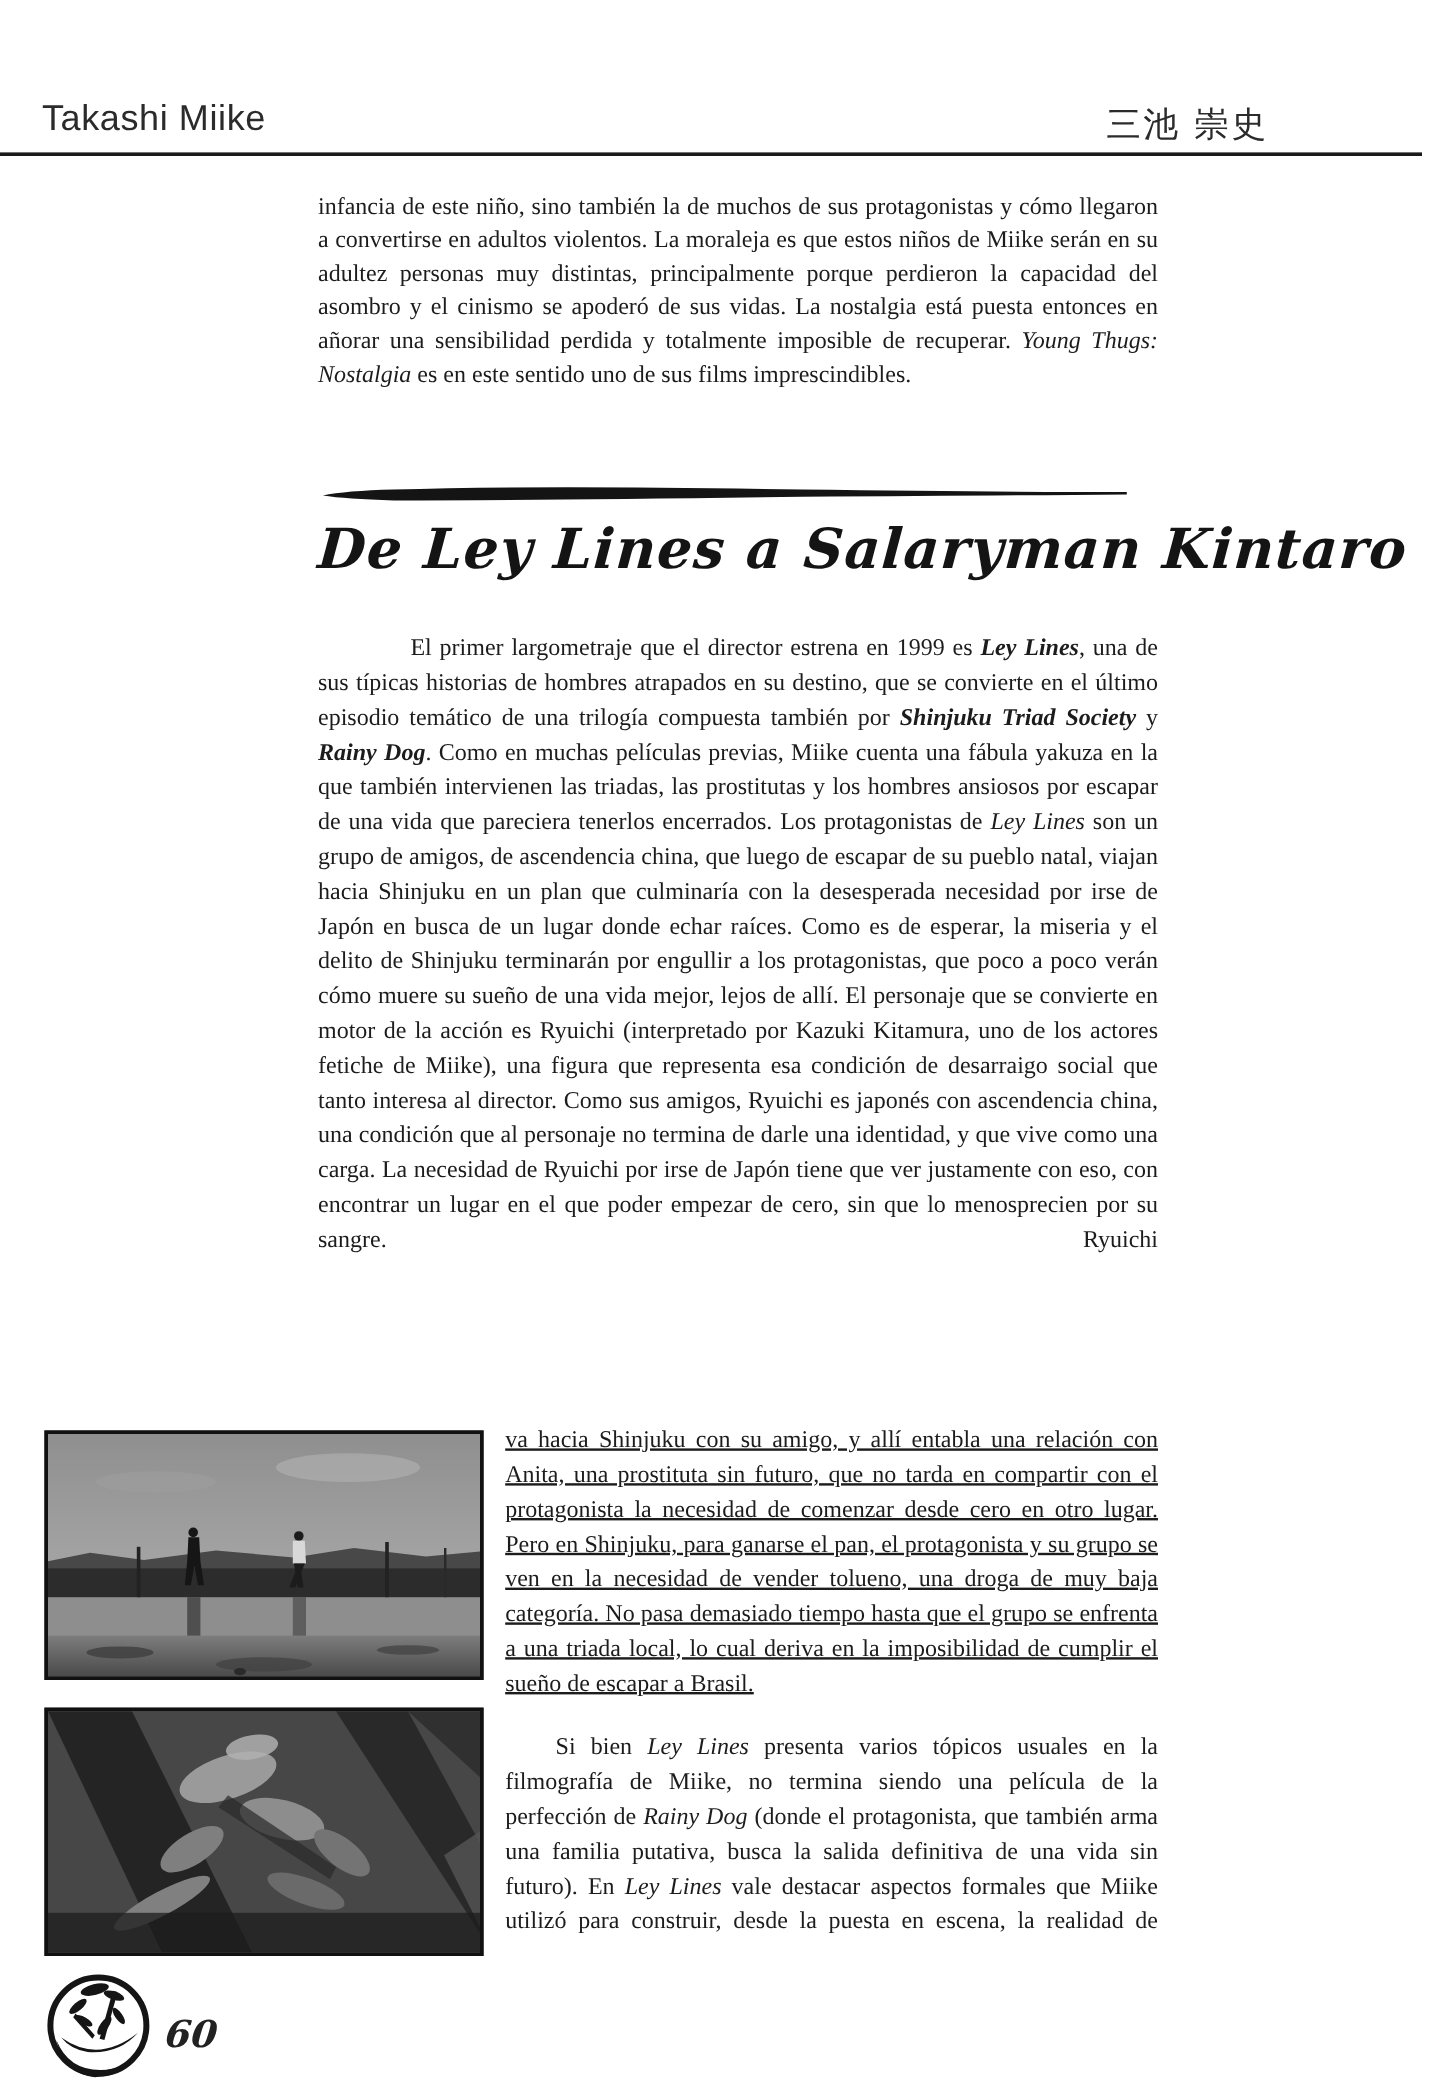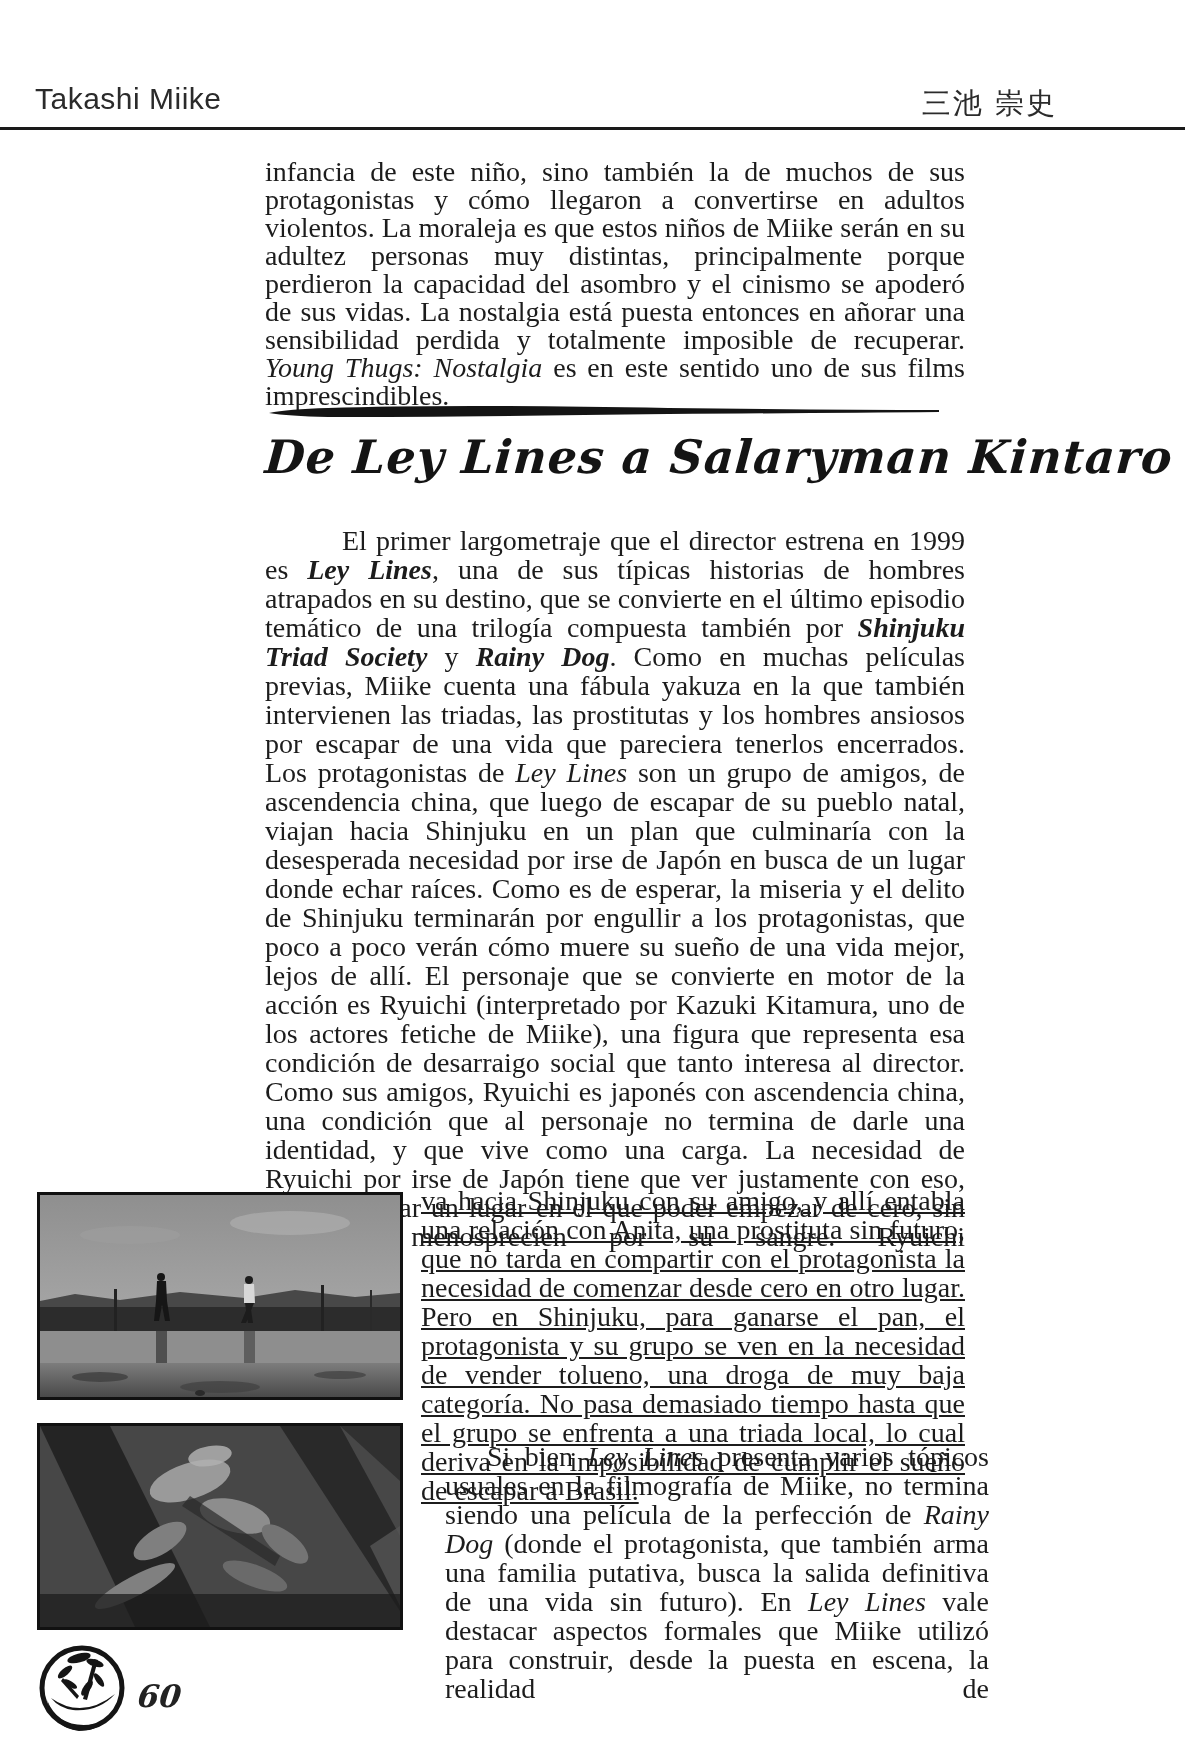--- a/index.html
+++ b/index.html
@@ -23,28 +23,28 @@
     font-family:"DejaVu Sans", sans-serif;
     font-size:29px;color:#2b2b2b;letter-spacing:2px;
   }
   .header-rule{
     position:absolute;left:0;top:127px;width:1185px;height:3px;
     background:#1a1a1a;
   }
   
   .para{
     position:absolute;
-    font-size:28px;line-height:29px;
+    font-size:20px;line-height:29px;
     text-align:justify;
     color:#1c1c1c;
   }
   .intro{left:265px;top:158px;width:700px;line-height:28px;}
   .para-main{left:265px;top:526px;width:700px;text-indent:77px;text-align-last:justify;}
   .para-wrapped{left:421px;top:1186px;width:544px;text-decoration:underline;}
-  .para-final{left:445px;top:1442px;width:544px;text-indent:42px;text-align-last:justify;}
+  .para-final{left:421px;top:1442px;width:544px;text-indent:42px;text-align-last:justify;}
   .seg-i{font-style:italic;}
   .seg-b{font-weight:normal;}
   .seg-bi{font-weight:bold;font-style:italic;}
   
   .brush-divider{position:absolute;left:268px;top:404px;width:672px;height:16px;}
   .section-title{
     position:absolute;left:265px;top:430px;width:700px;
     text-align:center;
     font-family:"DejaVu Serif", serif;
     font-style:italic;font-weight:bold;

